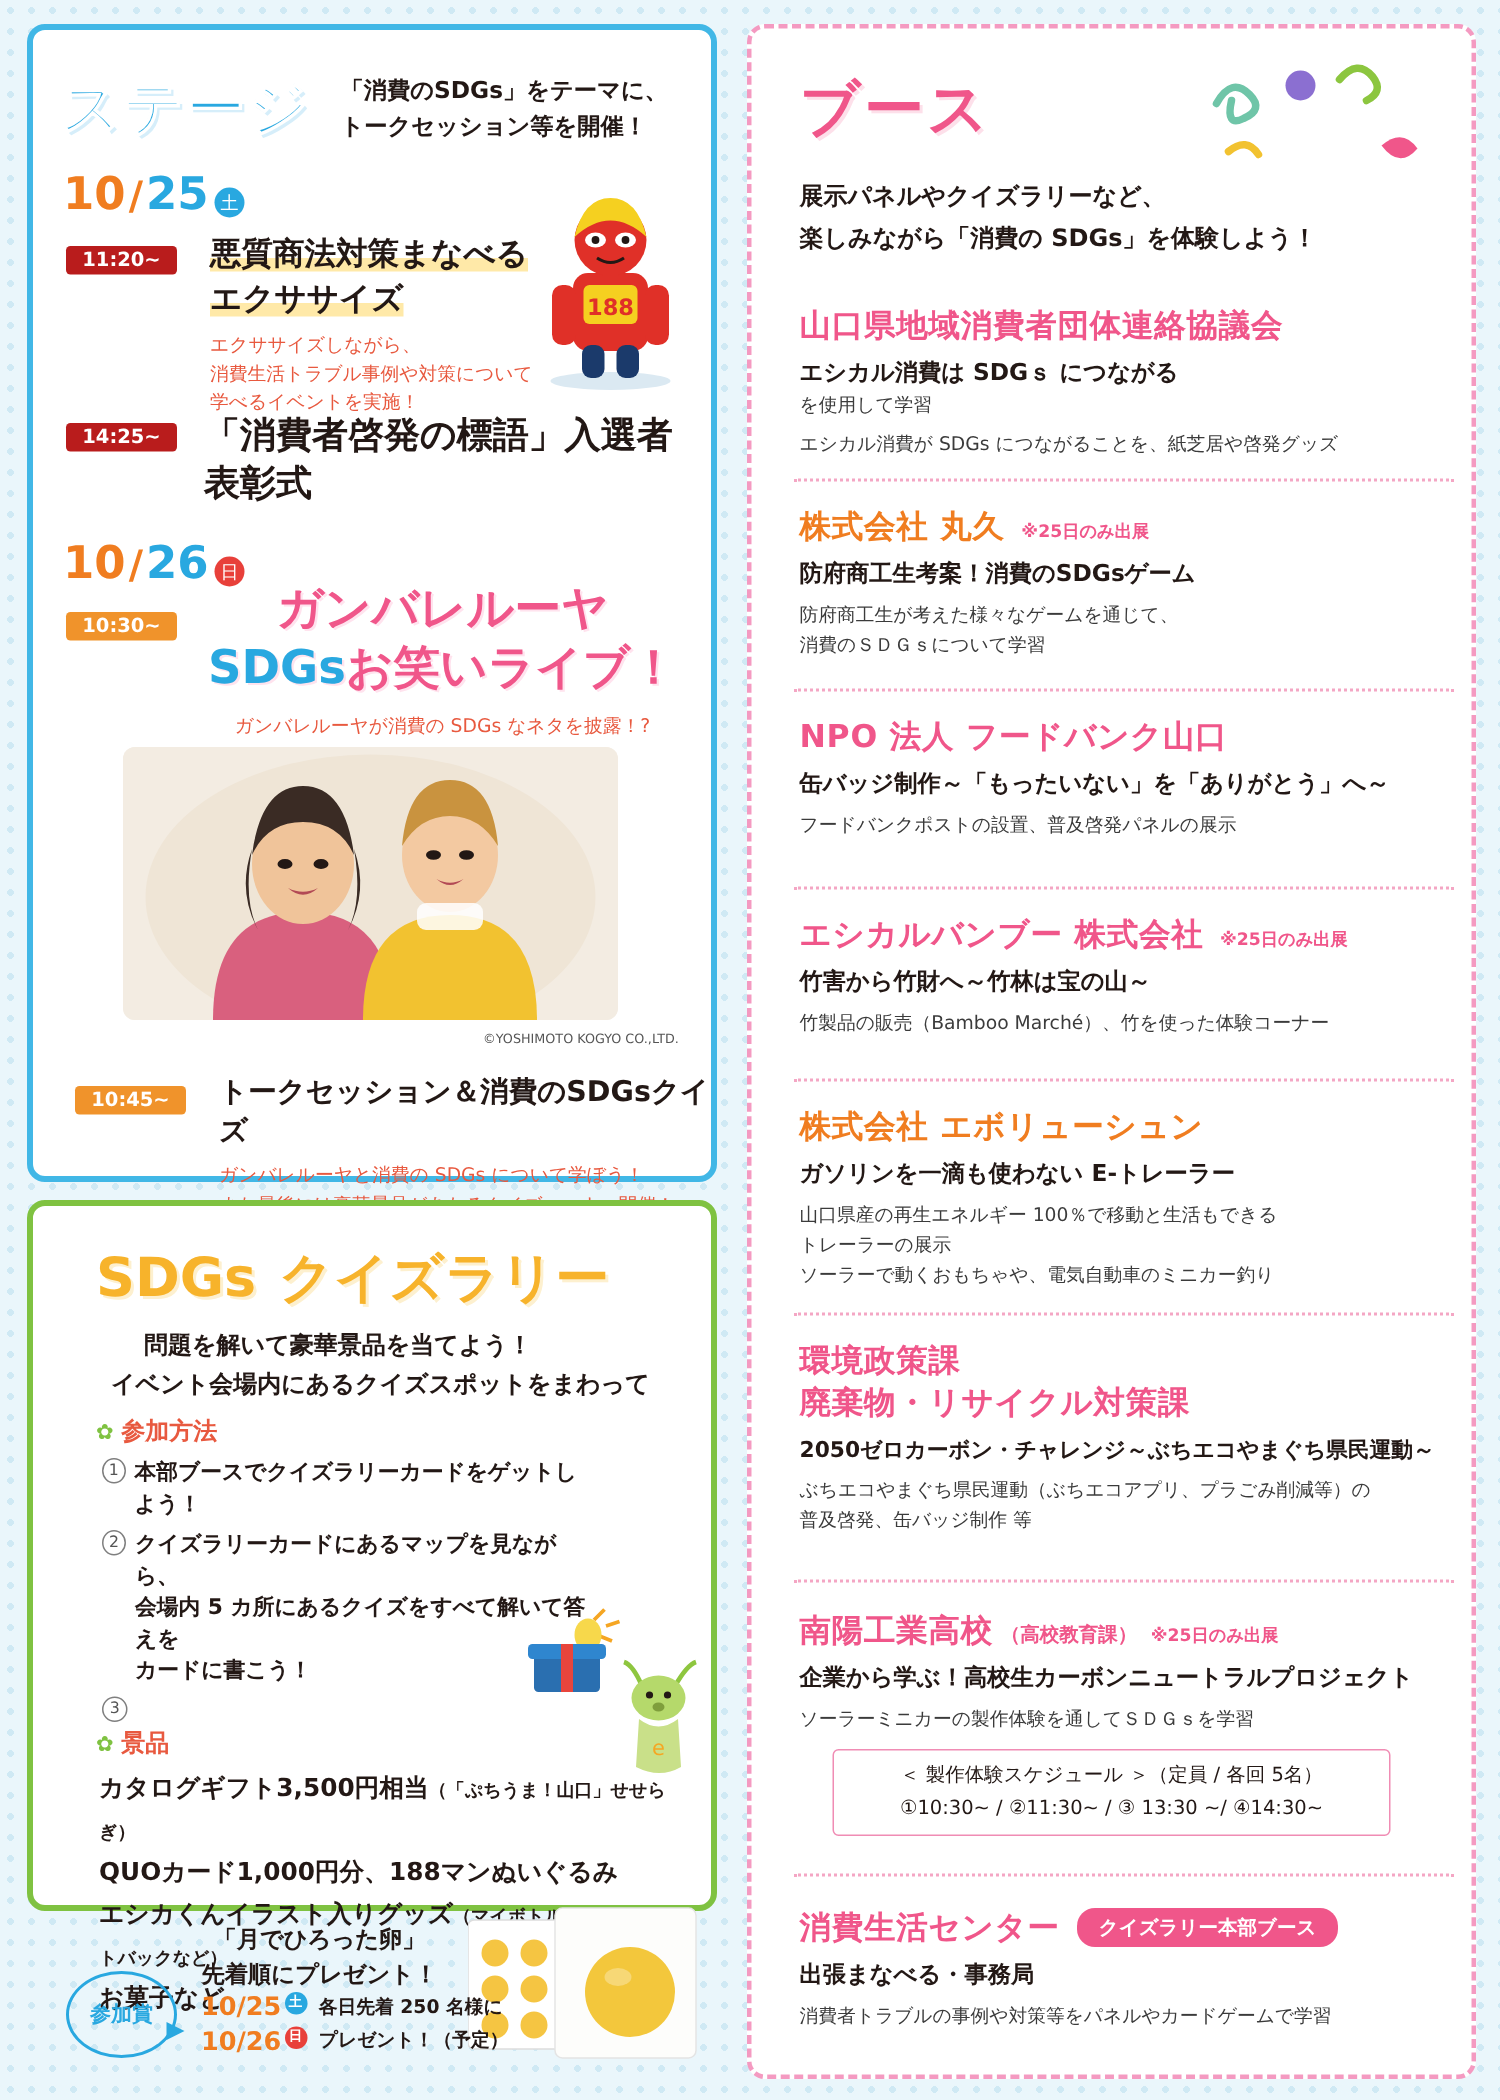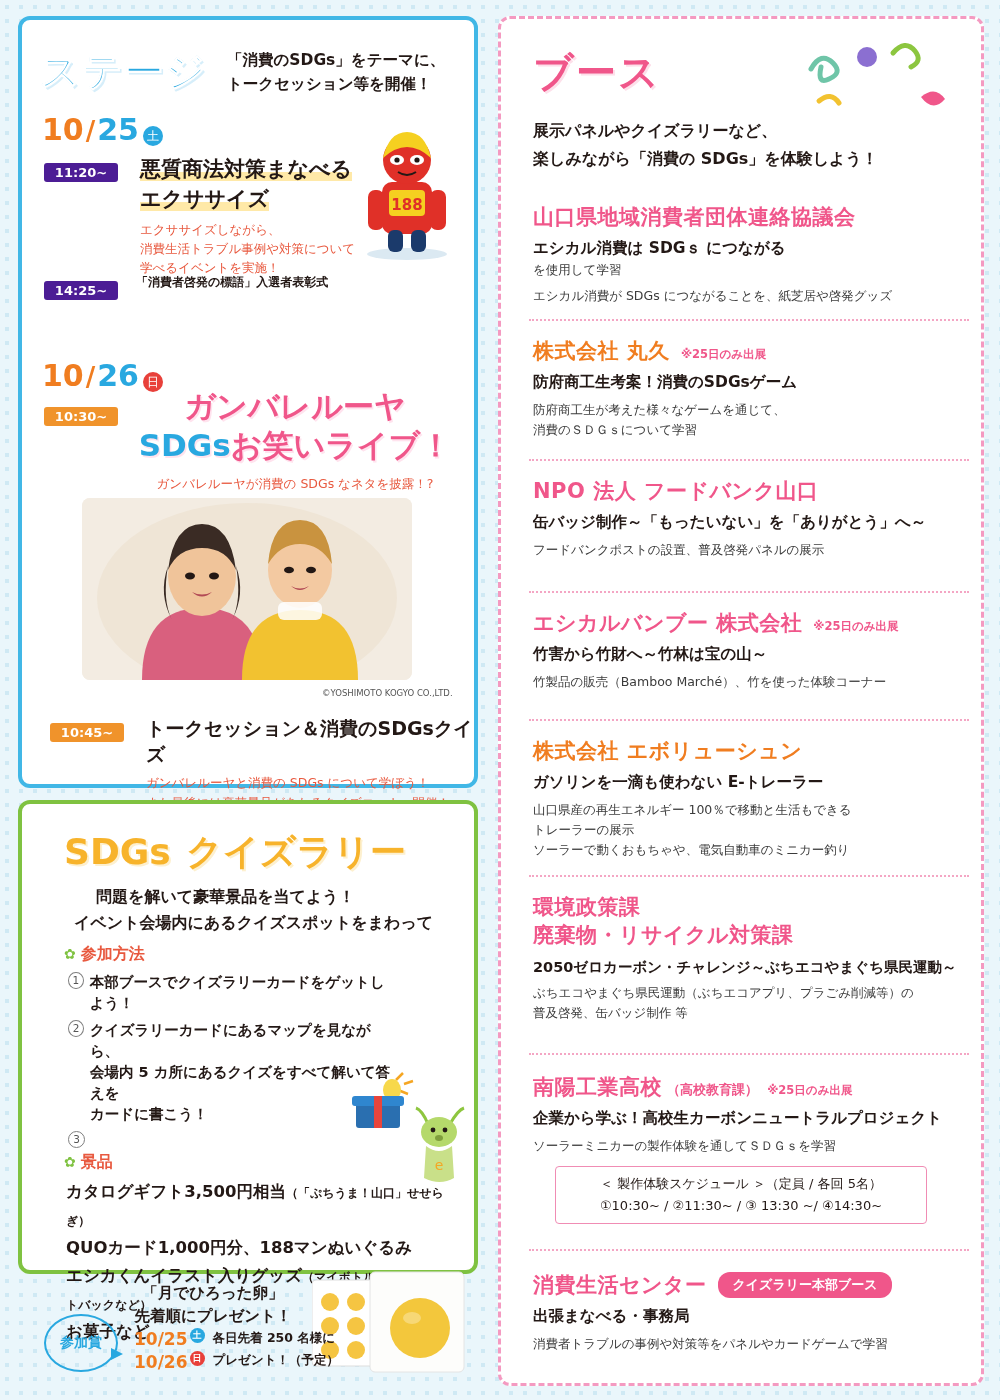--- a/index.html
+++ b/index.html
@@ -55,31 +55,31 @@
   .date-num { font-size: 30px; font-weight: bold; color: #f07d20; }
   .date-sl  { font-size: 26px; font-weight: bold; color: #f07d20; }
   .date-day { font-size: 30px; font-weight: bold; color: #29a8e0; }
   .date-badge {
     display: inline-block; background: #29a8e0; color: #fff;
     border-radius: 50%; width: 20px; height: 20px; line-height: 20px;
     font-size: 12px; text-align: center; margin-left: 2px; vertical-align: super;
   }
   .date-badge.red { background: #e8403a; }
   .time-chip {
-    display: inline-block; background: #4c1d95; color: #fff;
+    display: inline-block; background: #b91c1c; color: #fff;
     font-size: 13px; padding: 2px 8px; border-radius: 3px; font-weight: bold;
     min-width: 74px; text-align: center;
   }
   .time-chip.orange { background: #f0932b; }
   .ev-title {
     font-size: 21px; font-weight: bold; color: #231815; line-height: 1.25;
   }
   .ev-desc { font-size: 12.5px; color: #e8593f; line-height: 1.55; }
   .ev-title-b {
-    font-size: 12px; font-weight: bold; color: #231815; line-height: 1.35;
+    font-size: 24px; font-weight: bold; color: #231815; line-height: 1.35;
   }
   .hl { background: linear-gradient(transparent 62%, #ffe9a8 62%); }
 
   .live-title {
     font-size: 31px; font-weight: bold; color: #f0568a; line-height: 1.2;
     text-align: center; text-shadow: 1.5px 1.5px 0 #ffe3ee;
   }
   .live-title .blue { color: #29a8e0; }
   .live-sub { font-size: 12.5px; color: #e8593f; text-align: center; }
 

